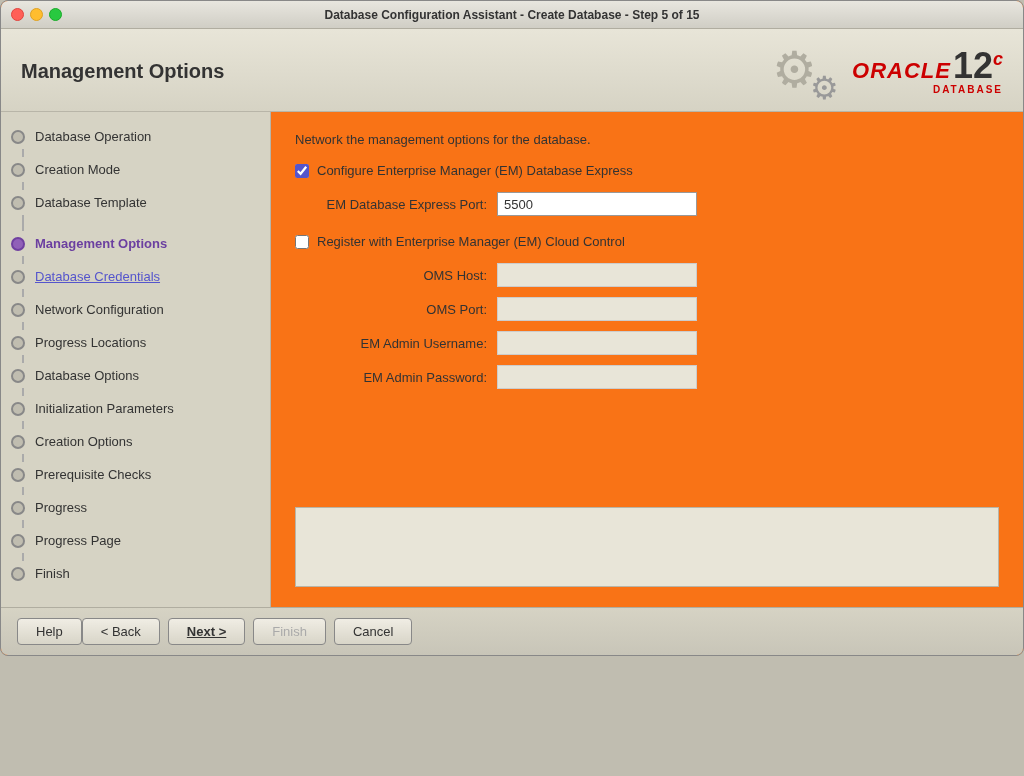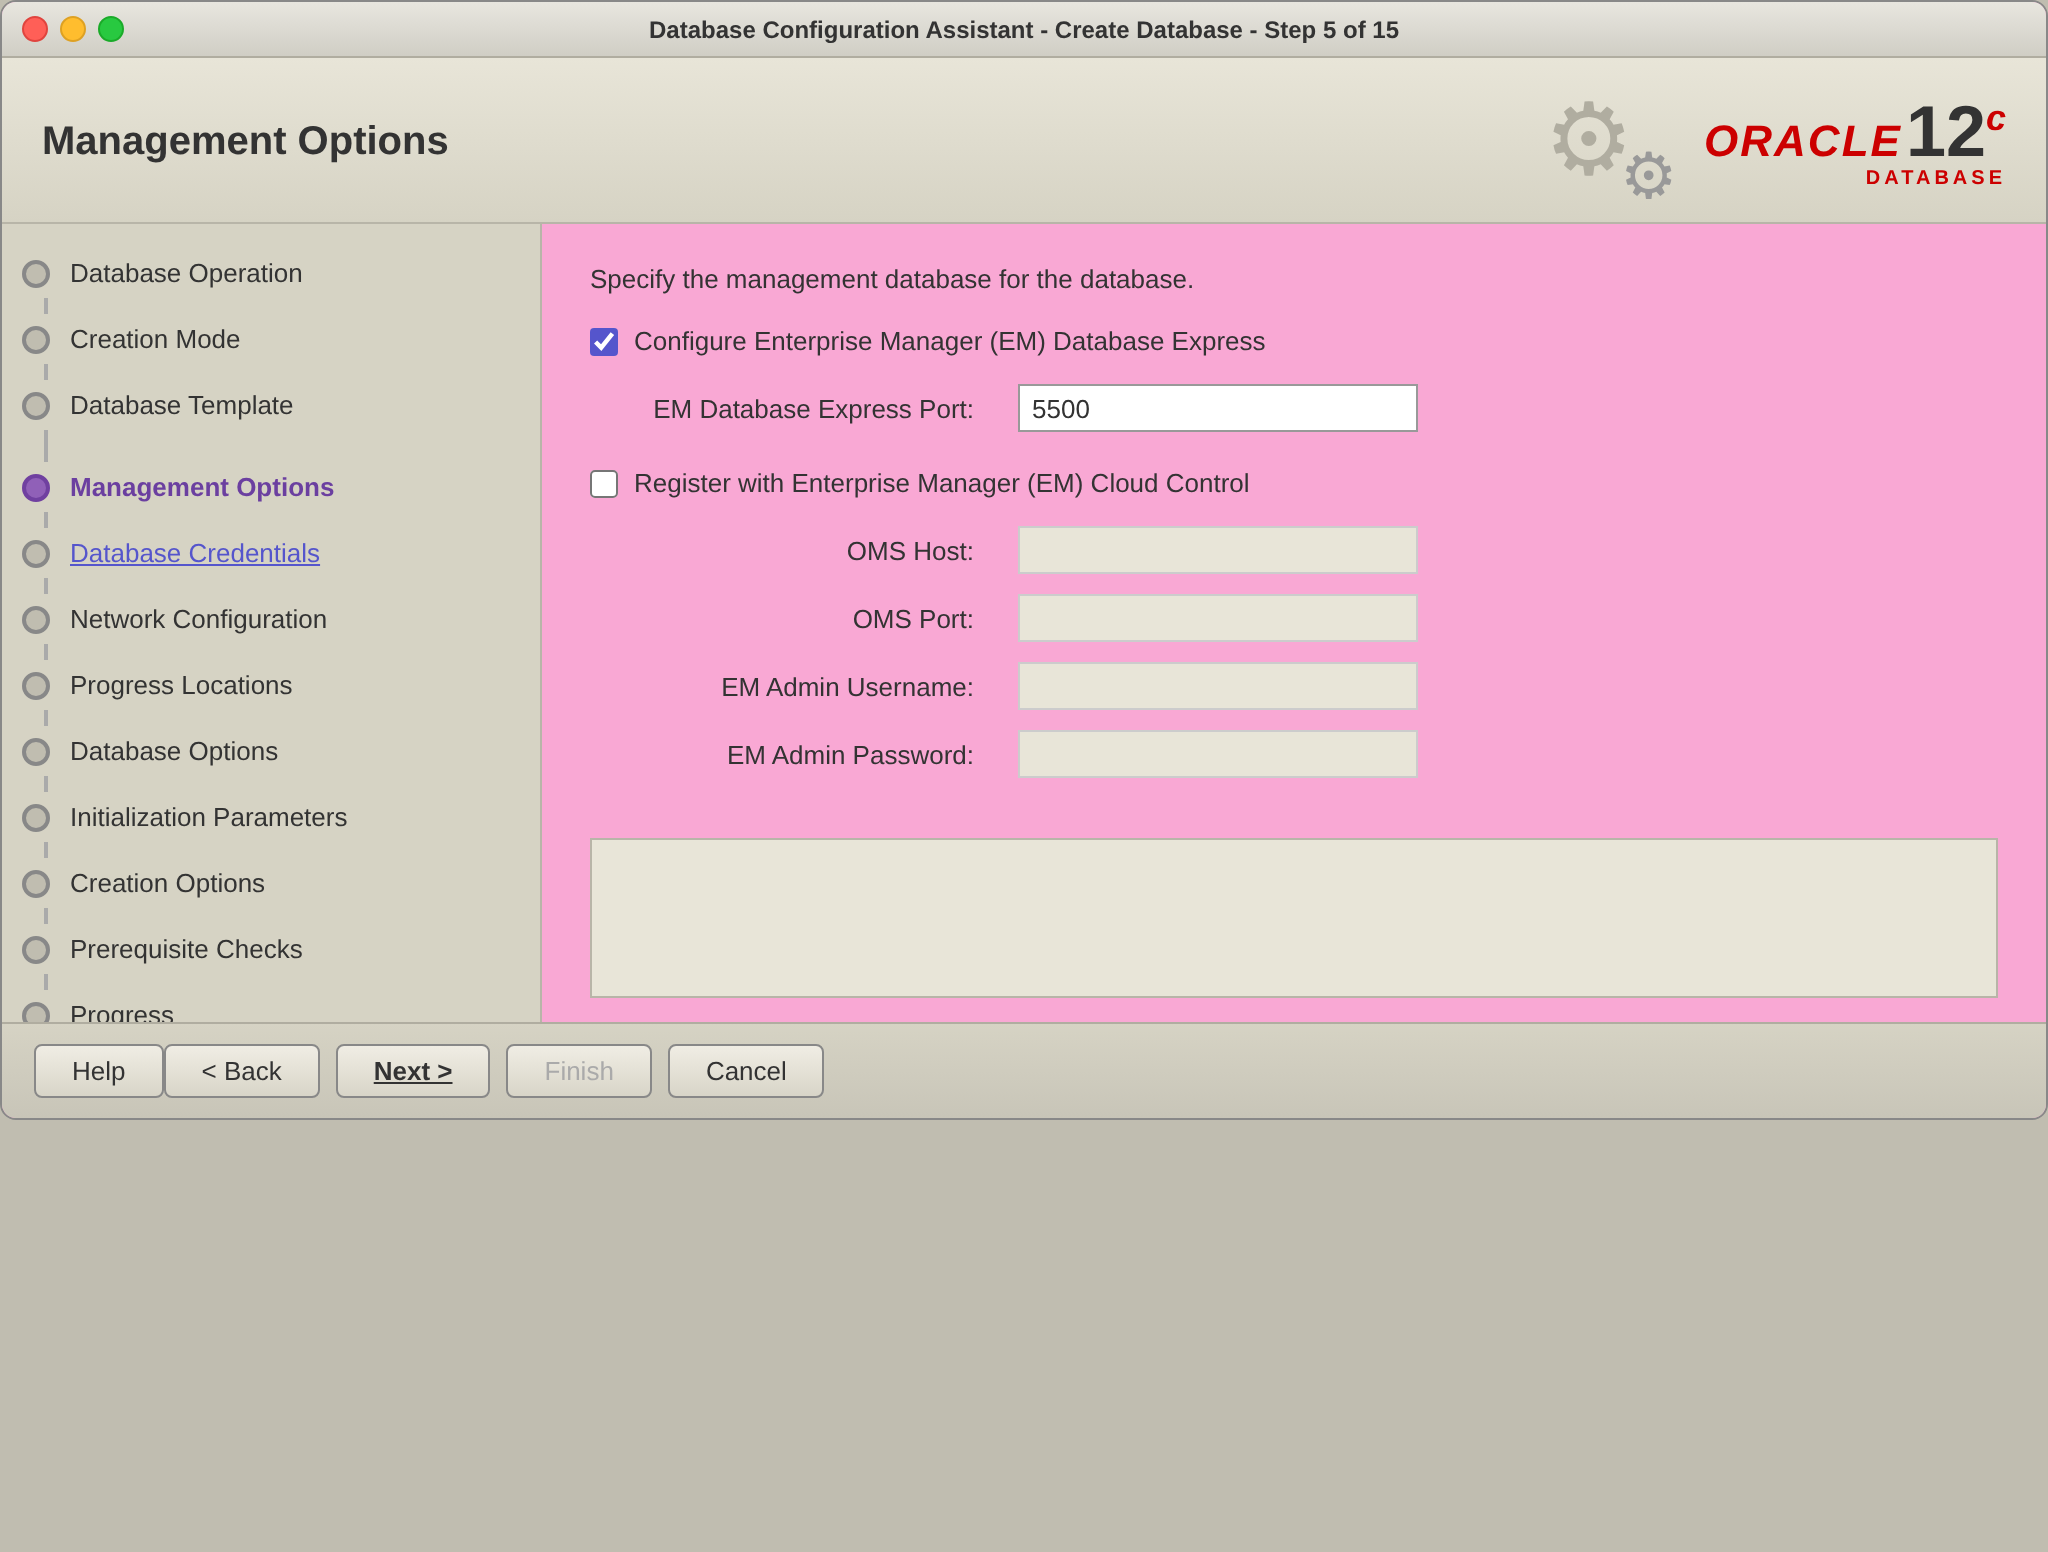--- a/index.html
+++ b/index.html
@@ -7,22 +7,22 @@
       font-family: 'Helvetica Neue', Arial, sans-serif;
       font-size: 13px;
       background: #c0bdb0;
       width: 1024px;
       height: 776px;
       overflow: hidden;
     }
 
     .window {
       width: 1024px;
-      height: 560px;
-      background: #f9a8d4;
+      height: 656px;
+      background: #f97316;
       border-radius: 8px;
       overflow: hidden;
       display: flex;
       flex-direction: column;
       border: 1px solid #888;
     }
 
     .title-bar {
       background: linear-gradient(to bottom, #e8e6df, #d0cec5);
       height: 28px;
@@ -186,21 +186,20 @@
     .checkbox-label {
       font-size: 13px;
       color: #333;
     }
 
     .field-row {
       display: flex;
       align-items: center;
       margin-bottom: 10px;
       margin-left: 22px;
-      gap: 12px;
     }
 
     .field-label {
       width: 180px;
       font-size: 13px;
       color: #333;
       text-align: right;
       padding-right: 10px;
       flex-shrink: 0;
     }
@@ -402,21 +401,21 @@
         </div>
         <div class="connector-line"></div>
         <div class="sidebar-item">
           <div class="sidebar-bullet done"></div>
           <span class="sidebar-item-label">Finish</span>
         </div>
 
       </div>
 
       <div class="main-panel">
-        <p class="description-text">Specify the management database for the database.</p>
+        <p class="description-text">Network the management options for the database.</p>
 
         <div class="checkbox-row">
           <input type="checkbox" class="checkbox-input" id="configure-em" checked="" style="">
           <label for="configure-em" class="checkbox-label">Configure Enterprise Manager (EM) Database Express</label>
         </div>
 
         <div class="field-row">
           <label class="field-label">
             <span>EM Database Express Port:</span>
           </label>

